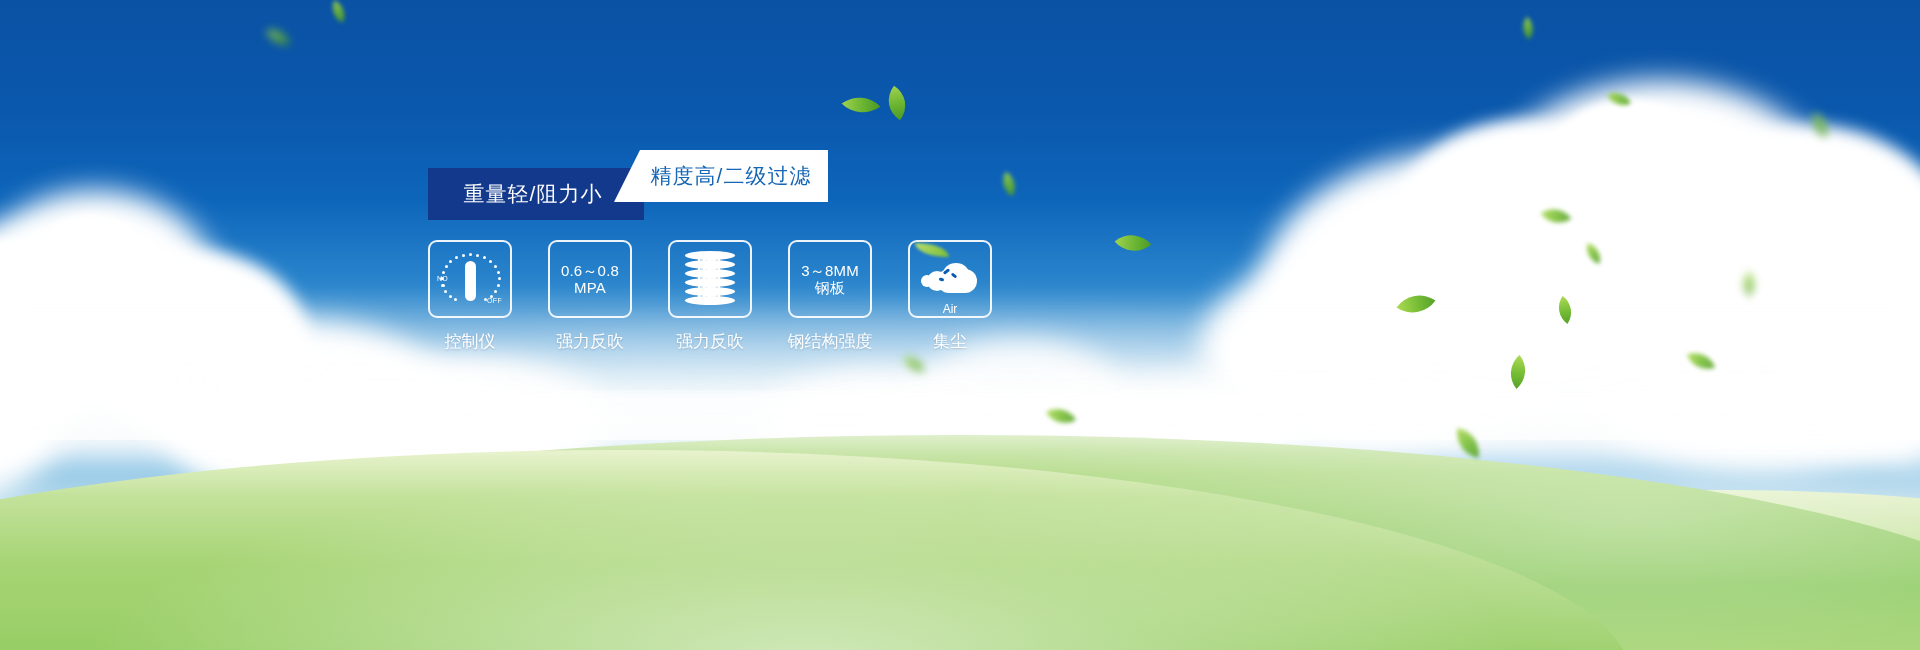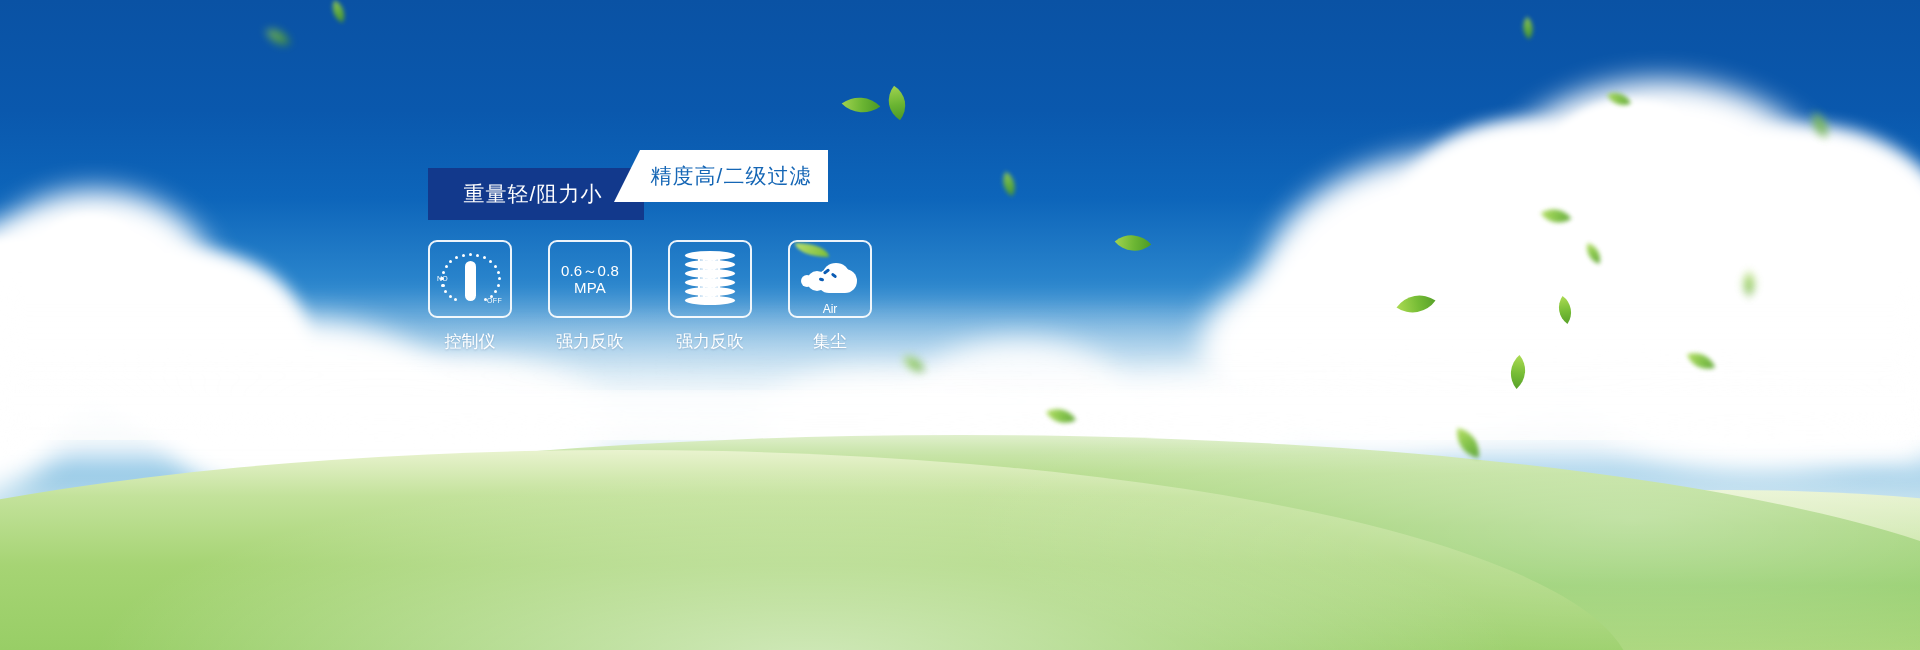--- a/index.html
+++ b/index.html
@@ -259,20 +259,27 @@
             <div class="ring" style="top:18px;"></div>
             <div class="ring" style="top:27px;"></div>
             <div class="ring" style="top:36px;"></div>
             <div class="ring" style="top:45px;"></div>
             <div class="bars"></div>
           </div>
         </div>
         <div class="flabel">强力反吹</div>
       </div>
 
+      <div class="feature">
+        <div class="fbox">
+          <span class="ftxt">3～8MM</span>
+          <span class="ftxt">钢板</span>
+        </div>
+        <div class="flabel">钢结构强度</div>
+      </div>
 
       <div class="feature">
         <div class="fbox">
           <div class="aircl">
             <div class="streak"></div>
             <div class="c1"></div>
             <div class="c2"></div>
             <div class="c3"></div>
             <div class="c4"></div>
             <div class="spark" style="left:22px;bottom:30px;width:7px;height:3px;transform:rotate(-35deg);"></div>

